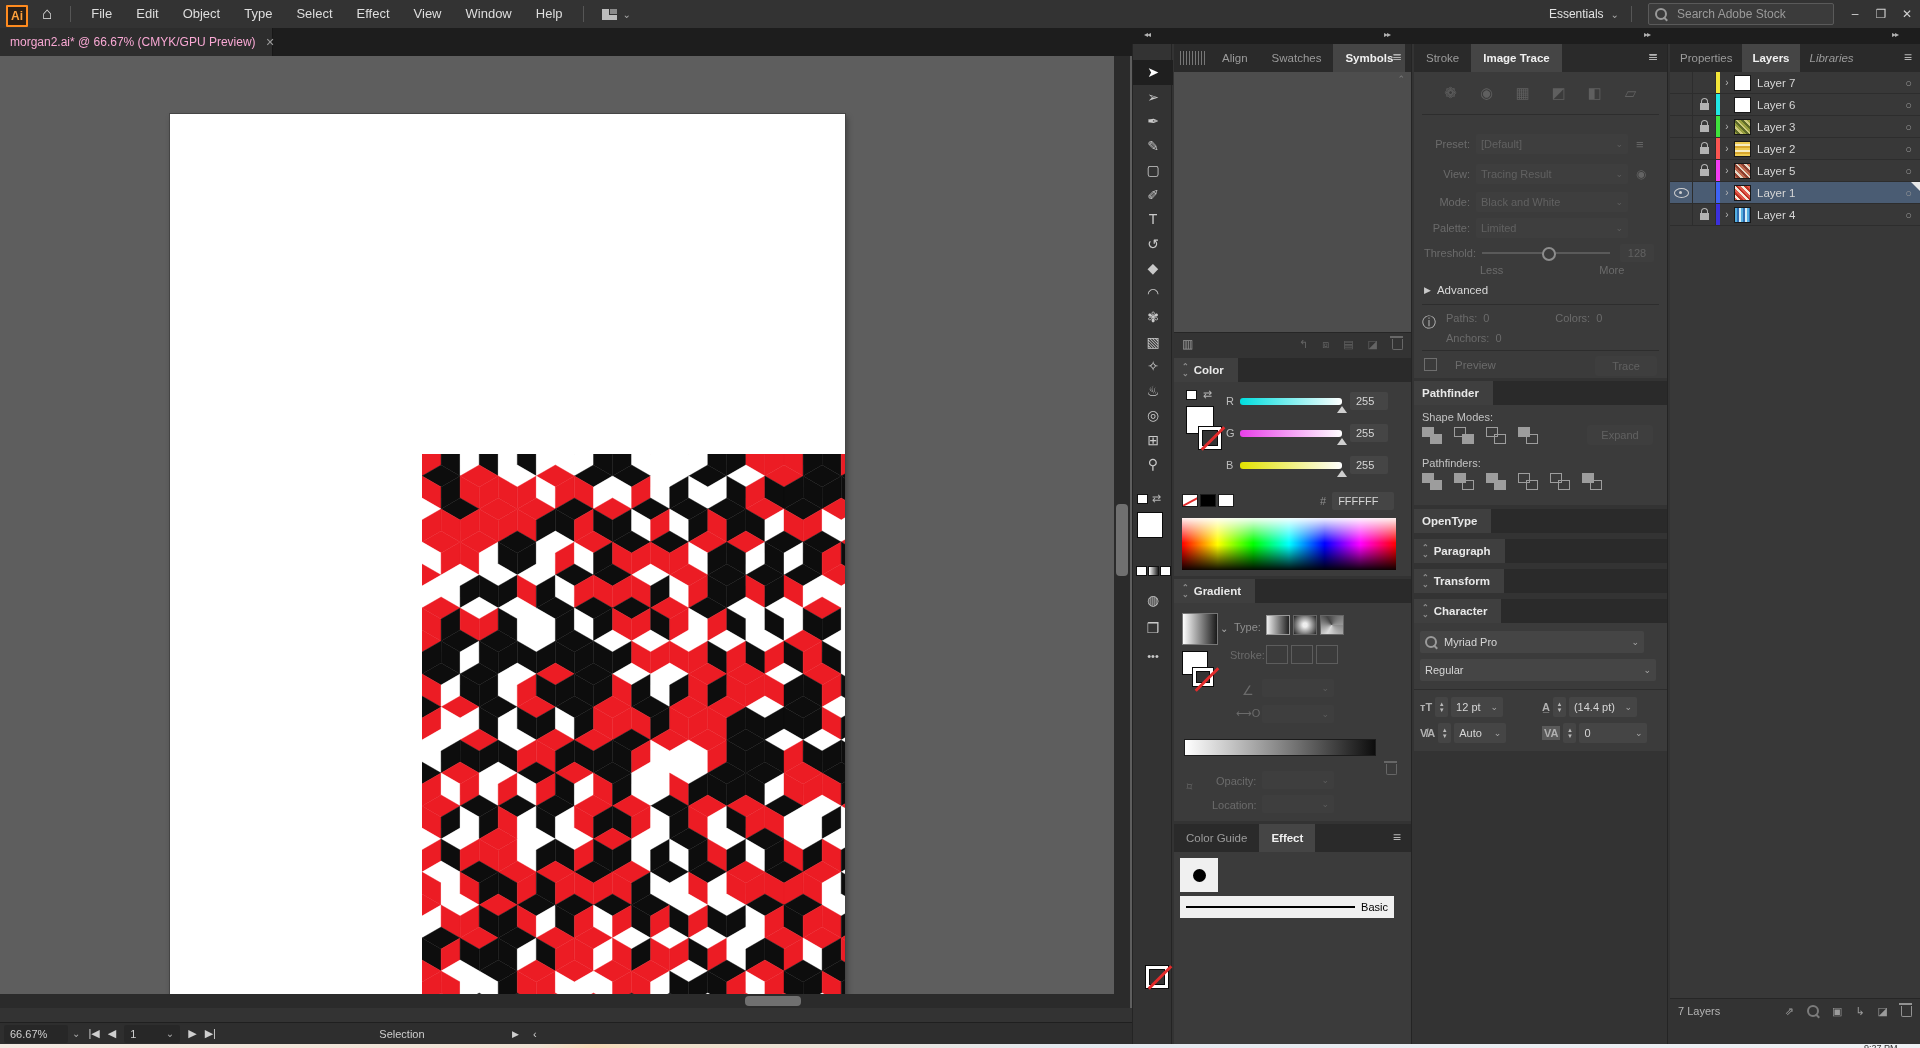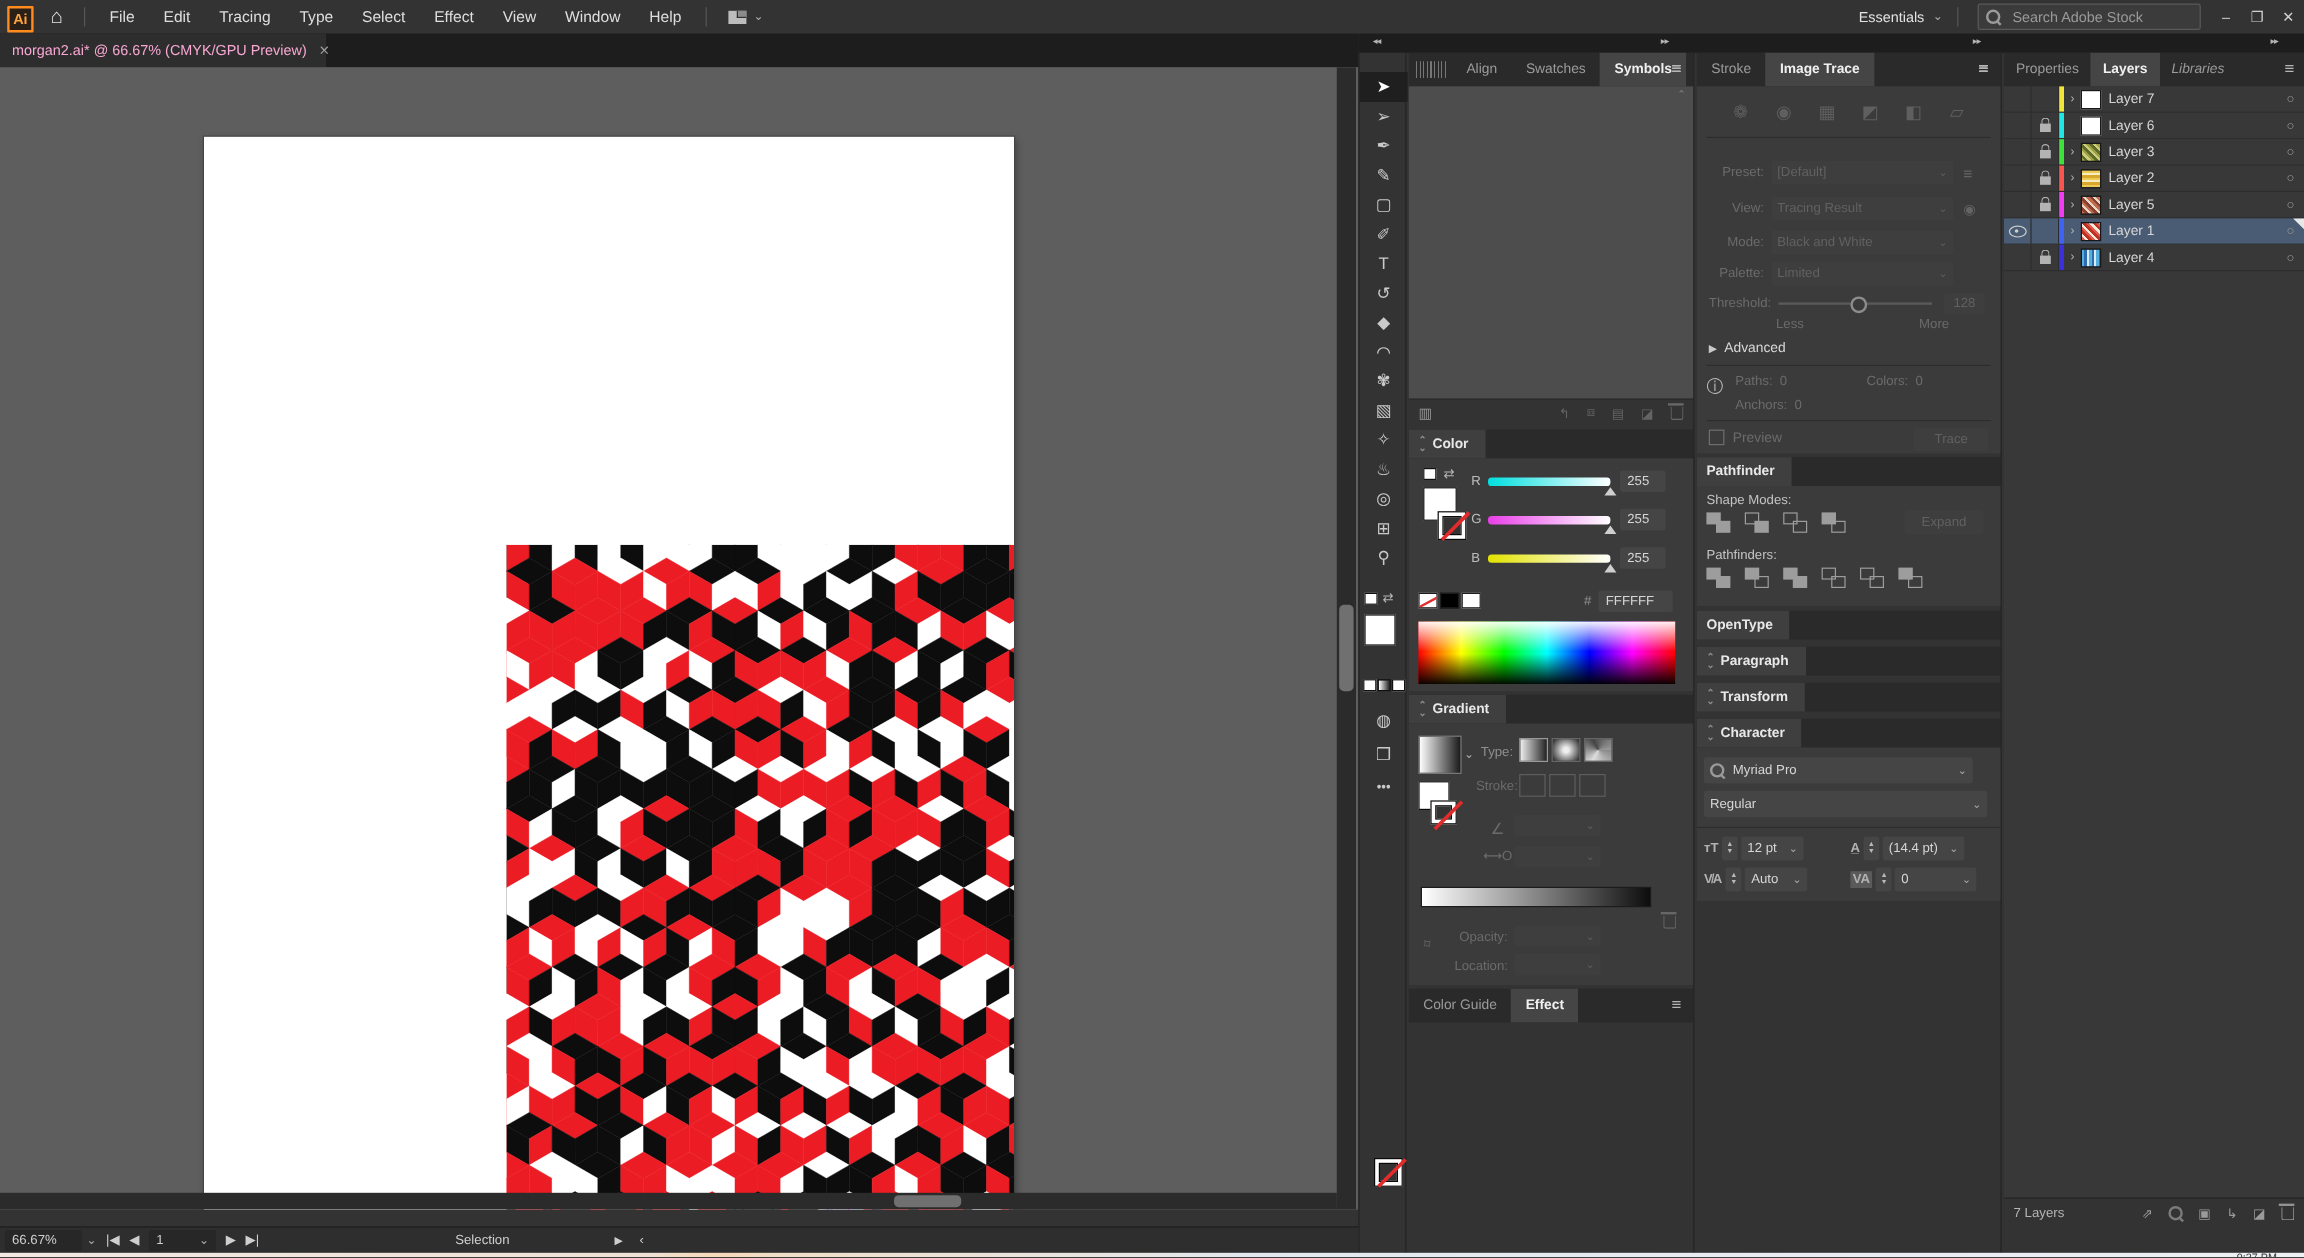--- a/index.html
+++ b/index.html
@@ -121,21 +121,21 @@
 <div id="app">
 
   <div id="menubar" class="abs fx">
     <div class="ai-logo">Ai</div>
     <div class="home">⌂</div>
     <div class="vsep"></div>
     <div class="fx">
 
     <div class="menu-item">File</div>
         <div class="menu-item">Edit</div>
-        <div class="menu-item">Tracing</div>
+        <div class="menu-item">Object</div>
         <div class="menu-item">Type</div>
         <div class="menu-item">Select</div>
         <div class="menu-item">Effect</div>
         <div class="menu-item">View</div>
         <div class="menu-item">Window</div>
         <div class="menu-item">Help</div>
       </div>
     <div class="vsep"></div>
     <span class="grid-ico"></span>
     <span class="chev" style="margin-left:6px;">⌄</span>
@@ -1247,20 +1247,29 @@
     </div>
 
     <div class="tabbar" style="margin-top:3px;position:relative;">
       <div class="fx">
 
       <div class="tab" data-active="false">Color Guide</div>
           <div class="tab" data-active="true">Effect</div>
         </div>
       <span class="hamb" style="right:10px;">≡</span>
     </div>
+    <div class="pbody" style="height:196px;position:relative;">
+      <div class="abs" style="left:6px;top:6px;width:38px;height:34px;background:#f0f0f0;display:flex;align-items:center;justify-content:center;">
+        <span style="width:13px;height:13px;border-radius:50%;background:#000;display:block;"></span>
+      </div>
+      <div class="abs fx" style="left:6px;top:44px;width:214px;height:22px;background:#f0f0f0;padding:0 6px;box-sizing:border-box;">
+        <span style="flex:1;height:2px;background:#000;"></span>
+        <span style="color:#000;font-size:11px;margin-left:6px;">Basic</span>
+      </div>
+    </div>
 
   </div>
 
   <div class="abs dockcol" style="left:1414px;width:254px;">
     <div class="tabbar" style="position:relative;">
       <div class="fx">
 
       <div class="tab" data-active="false">Stroke</div>
           <div class="tab" data-active="true">Image Trace</div>
         </div>
@@ -1327,21 +1336,21 @@
         <span class="lblD">Paths:</span>
         <span class="lblD">0</span>
         <span class="lblD" style="margin-left:60px;">Colors:</span>
         <span class="lblD">0</span>
       </div>
       <div class="itrow" style="left:32px;top:260px;gap:6px;">
         <span class="lblD">Anchors:</span>
         <span class="lblD">0</span>
       </div>
       <div class="divider" style="position:absolute;left:8px;right:8px;top:278px;"></div>
-      <div class="itrow" style="left:10px;top:286px;gap:7px;">
+      <div class="itrow" style="left:10px;top:286px;gap:18px;">
         <span style="width:11px;height:11px;border:1px solid #6e6e6e;display:inline-block;"></span>
         <span class="lblD" style="font-size:11.5px;">Preview</span>
       </div>
       <div class="abs fieldD" style="right:10px;top:284px;width:62px;height:20px;justify-content:center;border-radius:3px;">Trace</div>
     </div>
 
     <div class="phead" style="margin-top:3px;">
       <div class="ptab">
         <span>Pathfinder</span>
       </div>

